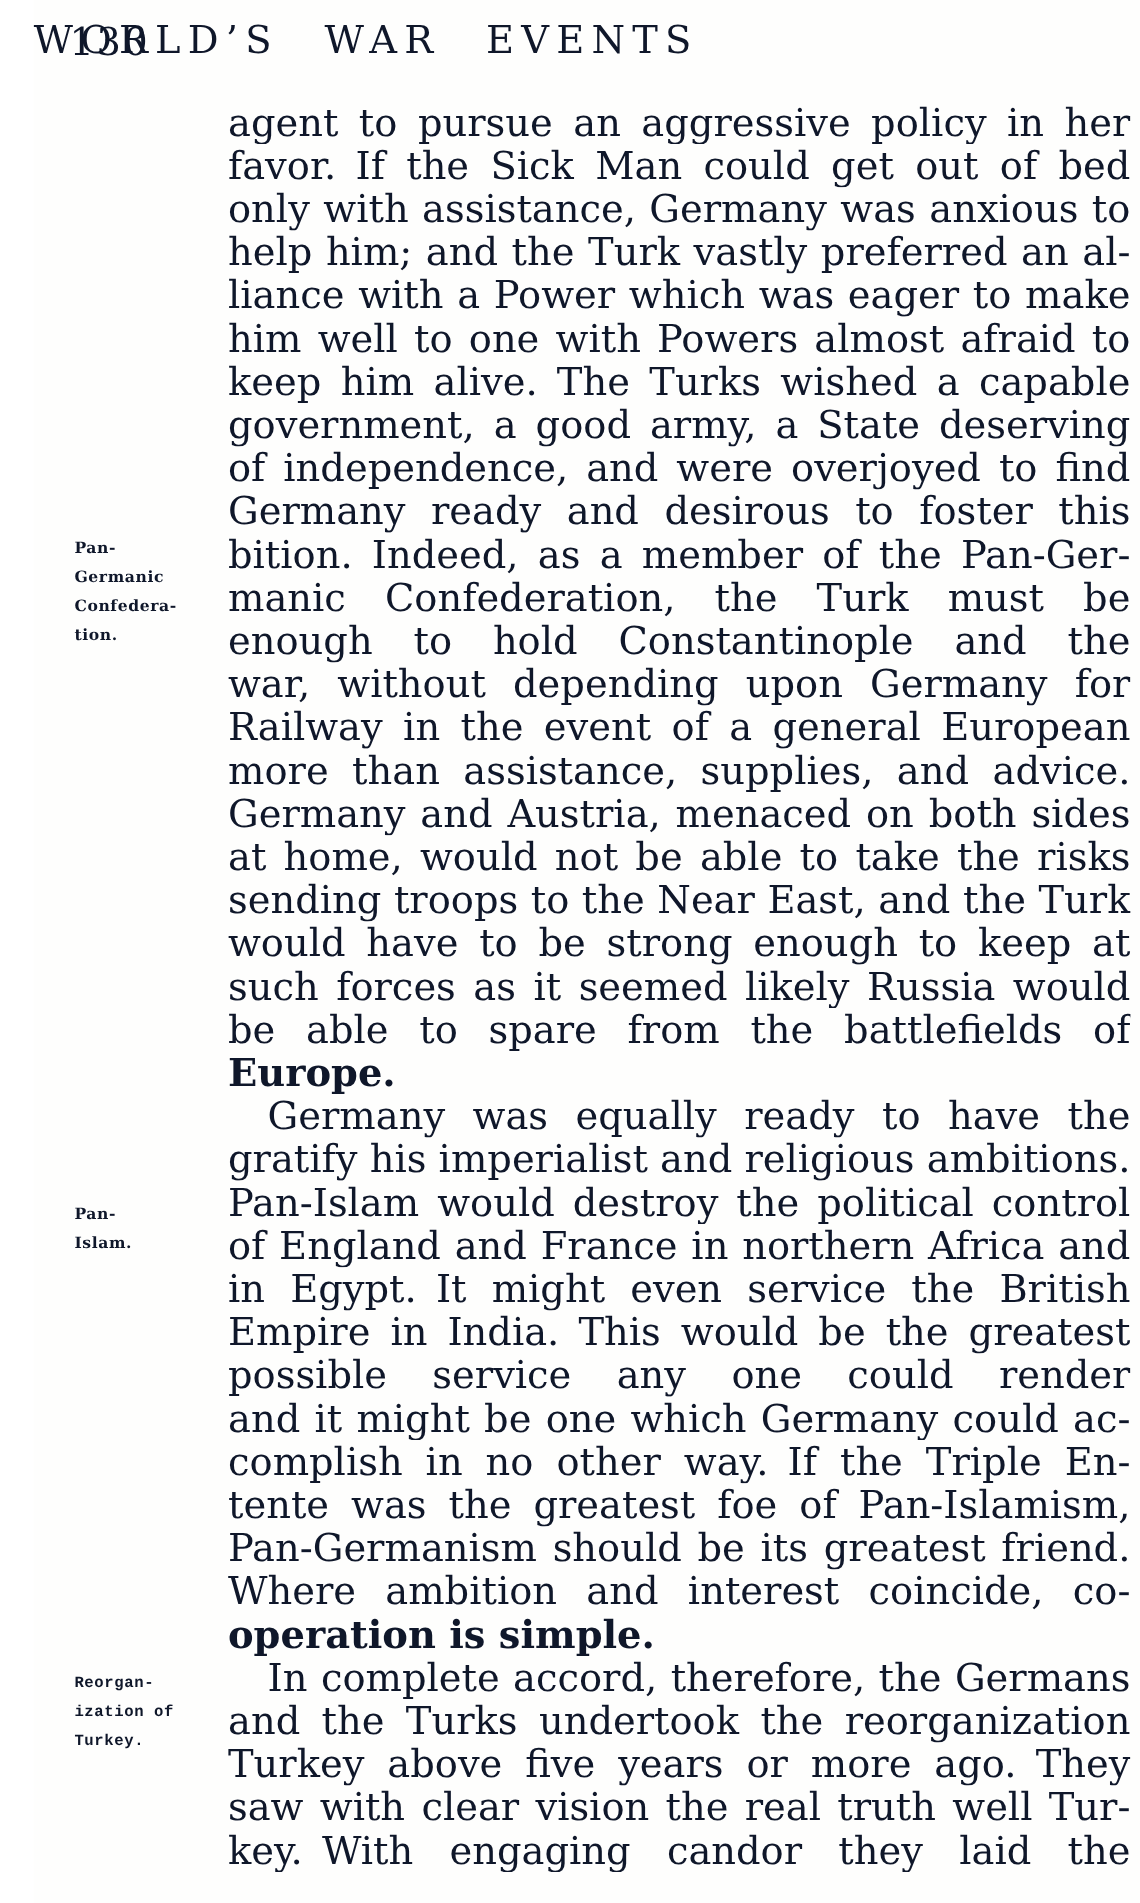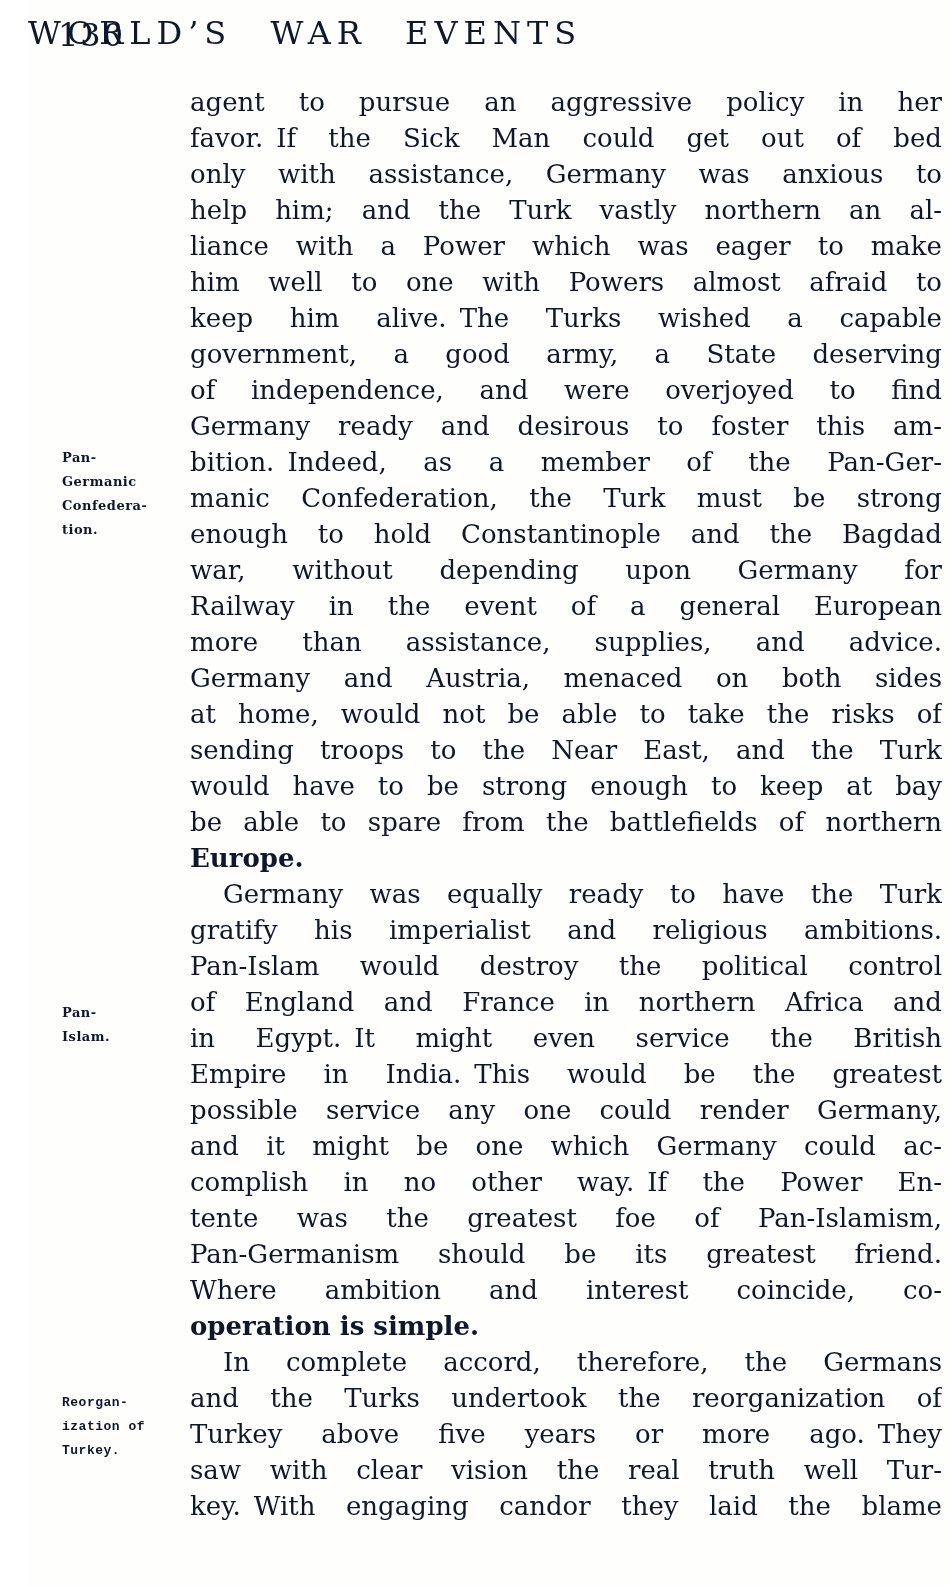--- a/index.html
+++ b/index.html
@@ -37,21 +37,21 @@
   }
   .text-column {
     position: absolute;
     left: 162px;
     top: 84px;
     width: 752px;
   }
   .body-line {
     height: 36px;
     line-height: 36px;
-    font-size: 26px;
+    font-size: 32px;
     overflow: hidden;
     text-align: justify;
     text-align-last: justify;
     white-space: normal;
   }
   .body-line.para-end {
     text-align-last: left;
     font-weight: bold;
   }
   .body-line.indent {
@@ -94,48 +94,49 @@
   <div class="margin-note note-3">
     <div>Reorgan-</div>
     <div>ization of</div>
     <div>Turkey.</div>
   </div>
 
   <div class="text-column">
       <div class="body-line">agent to pursue an aggressive policy in her</div>
       <div class="body-line">favor. If the Sick Man could get out of bed</div>
       <div class="body-line">only with assistance, Germany was anxious to</div>
-      <div class="body-line">help him; and the Turk vastly northern an al-</div>
+      <div class="body-line">help him; and the Turk vastly preferred an al-</div>
       <div class="body-line">liance with a Power which was eager to make</div>
       <div class="body-line">him well to one with Powers almost afraid to</div>
       <div class="body-line">keep him alive. The Turks wished a capable</div>
       <div class="body-line">government, a good army, a State deserving</div>
       <div class="body-line">of independence, and were overjoyed to find</div>
       <div class="body-line">Germany ready and desirous to foster this am-</div>
       <div class="body-line">bition. Indeed, as a member of the Pan-Ger-</div>
       <div class="body-line">manic Confederation, the Turk must be strong</div>
       <div class="body-line">enough to hold Constantinople and the Bagdad</div>
       <div class="body-line">war, without depending upon Germany for</div>
       <div class="body-line">Railway in the event of a general European</div>
       <div class="body-line">more than assistance, supplies, and advice.</div>
       <div class="body-line">Germany and Austria, menaced on both sides</div>
       <div class="body-line">at home, would not be able to take the risks of</div>
       <div class="body-line">sending troops to the Near East, and the Turk</div>
       <div class="body-line">would have to be strong enough to keep at bay</div>
+      <div class="body-line">such forces as it seemed likely Russia would</div>
       <div class="body-line">be able to spare from the battlefields of northern</div>
       <div class="body-line para-end">Europe.</div>
       <div class="body-line indent">Germany was equally ready to have the Turk</div>
       <div class="body-line">gratify his imperialist and religious ambitions.</div>
       <div class="body-line">Pan-Islam would destroy the political control</div>
       <div class="body-line">of England and France in northern Africa and</div>
       <div class="body-line">in Egypt. It might even service the British</div>
       <div class="body-line">Empire in India. This would be the greatest</div>
       <div class="body-line">possible service any one could render Germany,</div>
       <div class="body-line">and it might be one which Germany could ac-</div>
-      <div class="body-line">complish in no other way. If the Power En-</div>
+      <div class="body-line">complish in no other way. If the Triple En-</div>
       <div class="body-line">tente was the greatest foe of Pan-Islamism,</div>
       <div class="body-line">Pan-Germanism should be its greatest friend.</div>
       <div class="body-line">Where ambition and interest coincide, co-</div>
       <div class="body-line para-end">operation is simple.</div>
       <div class="body-line indent">In complete accord, therefore, the Germans</div>
       <div class="body-line">and the Turks undertook the reorganization of</div>
       <div class="body-line">Turkey above five years or more ago. They</div>
       <div class="body-line">saw with clear vision the real truth well Tur-</div>
       <div class="body-line">key. With engaging candor they laid the blame</div>
     </div>

